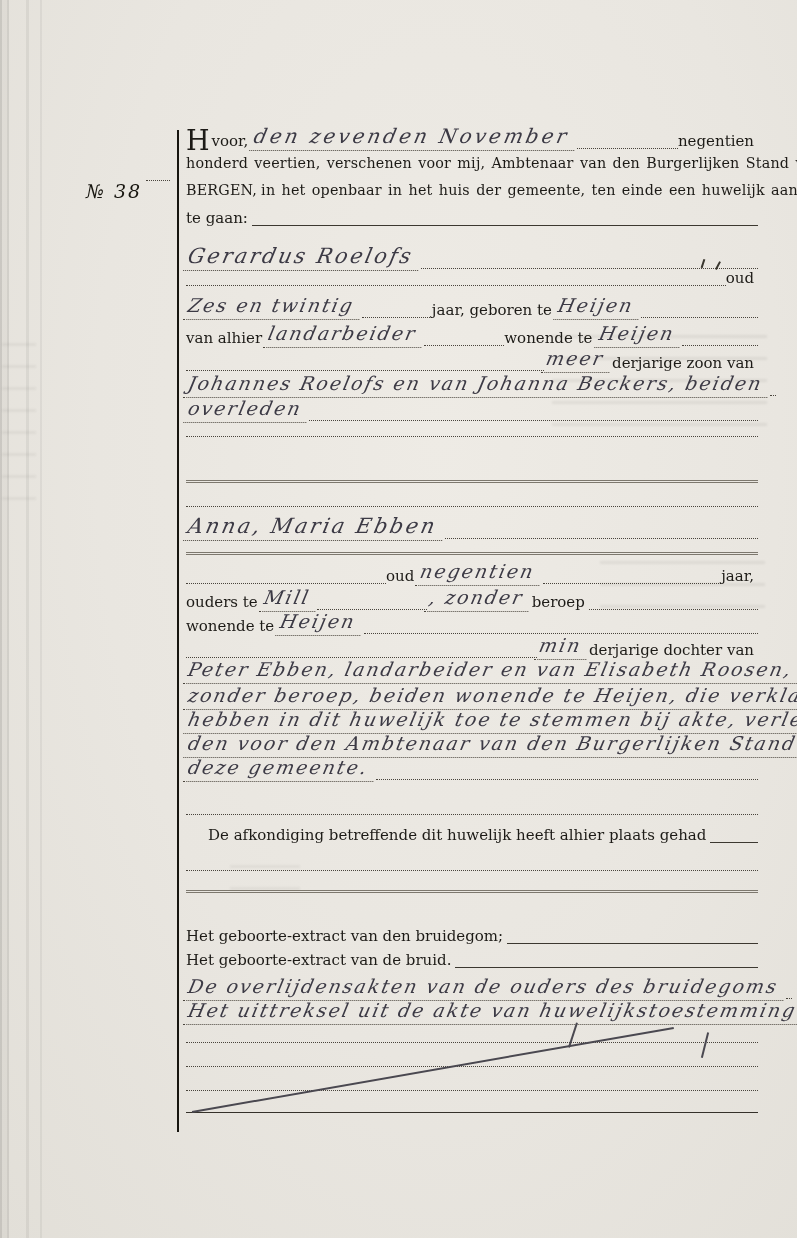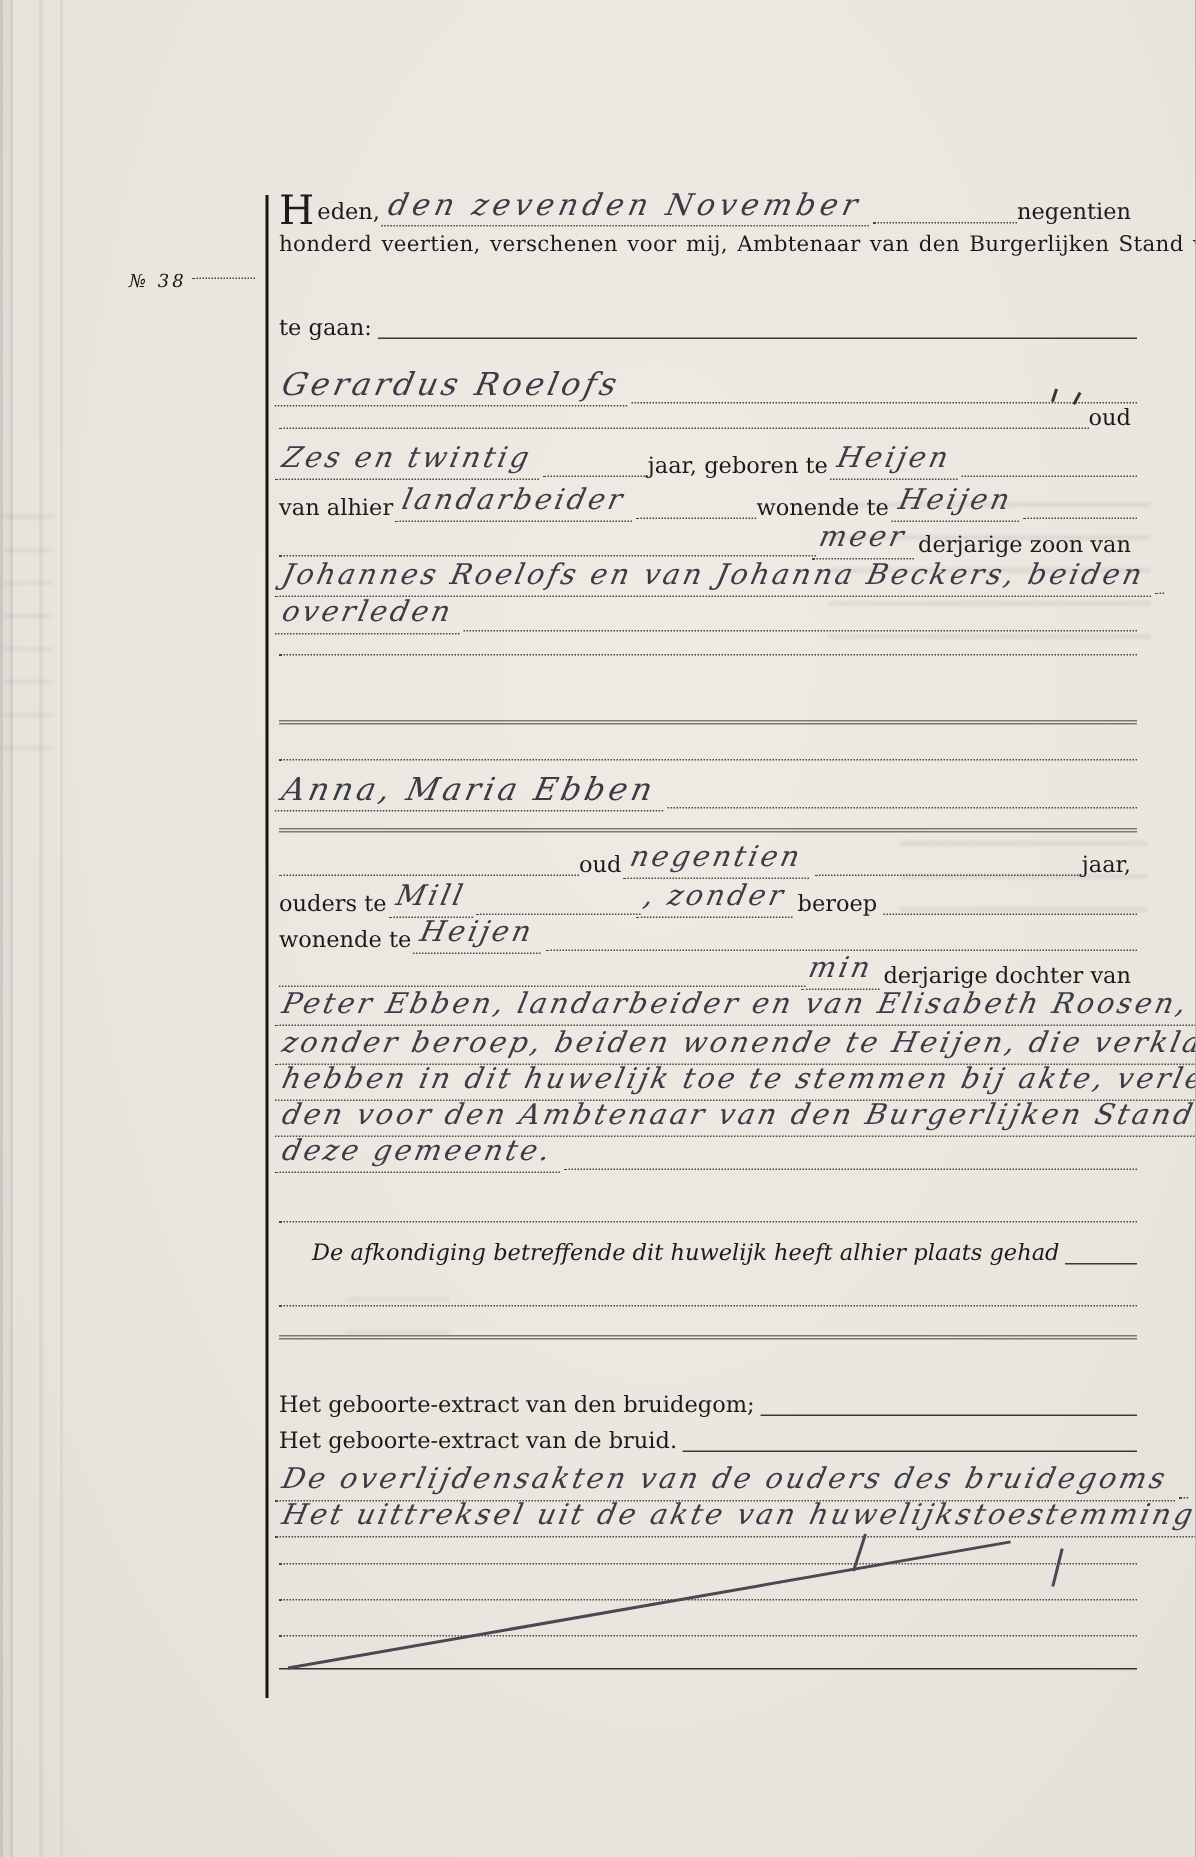--- a/index.html
+++ b/index.html
@@ -13,34 +13,34 @@
   .edge-left{
     position:absolute;left:0;top:0;width:60px;height:100%;pointer-events:none;
     background:linear-gradient(90deg,
       rgba(0,0,0,.12) 0 2px, rgba(0,0,0,.03) 2px 7px,
       rgba(0,0,0,.09) 7px 9px, rgba(0,0,0,0) 9px 26px,
       rgba(0,0,0,.06) 26px 29px, rgba(0,0,0,0) 29px 40px,
       rgba(0,0,0,.05) 40px 42px, rgba(0,0,0,0) 42px 60px);
   }
   .margin-rule{position:absolute;left:177px;top:130px;width:2px;height:1002px;background:#17150f;}
   .margin-no{
-    position:absolute;left:86px;top:180px;font-style:italic;font-size:12px;
-    color:#17150f;letter-spacing:2px;display:flex;align-items:center;width:84px;
+    position:absolute;left:86px;top:180px;font-style:italic;font-size:19px;
+    color:#17150f;letter-spacing:2px;display:flex;align-items:flex-start;width:84px;
   }
   .margin-no .tail{flex:1;border-bottom:1.5px dotted #4a453d;margin-bottom:3px;margin-left:4px;}
   .row{
     position:absolute;left:186px;width:572px;display:flex;align-items:flex-end;
     white-space:nowrap;font-size:15px;line-height:1.25;
   }
   .p{padding:0 4px 1px 0;color:#1d1b17;}
   .p.tight{padding-right:2px;}
   .bigH{font-size:27px;line-height:20px;}
   .caps{letter-spacing:2.5px;}
   .small2{font-size:14.3px;letter-spacing:.2px;word-spacing:1.5px;}
-  .indent{padding-left:22px;font-style:italic;}
+  .indent{padding-left:22px;}
   .fill{flex:1 1 auto;border-bottom:1.5px dotted #49443c;margin-bottom:3px;min-width:6px;height:0;}
   .fill.solid{border-bottom:1.4px solid #3c3830;}
   .fill.dbl{border-bottom:3px double #7d786e;}
   .fill.mix{border-bottom:1.6px solid #35312a;box-shadow:0 -3px 0 -1.5px rgba(60,55,45,.35);}
   .f70{flex:0 0 70px;} .f80{flex:0 0 80px;} .f110{flex:0 0 110px;} .f200{flex:0 0 200px;}
   .hw{
     display:inline-block;font-style:italic;transform:skewX(-12deg);
     font-size:19px;letter-spacing:2px;color:#3c3a45;
     border-bottom:1.5px dotted #49443c;margin-bottom:1px;padding:0 8px 1px 2px;
   }
@@ -74,30 +74,34 @@
   <div class="ghost g4"></div>
 
   <div class="margin-rule"></div>
   <div class="margin-no">
     <span>№ 38</span>
     <span class="tail"></span>
   </div>
 
   <div class="row" style="top:124px">
     <span class="p tight bigH">H</span>
-    <span class="p">eden,</span>
+    <span class="p">voor,</span>
     <span class="hw date">den zevenden November</span>
     <span class="fill"></span>
     <span class="p">negentien</span>
   </div>
 
   <div class="row" style="top:155px">
     <span class="p small2">honderd veertien, verschenen voor mij, Ambtenaar van den Burgerlijken Stand van</span>
   </div>
 
+  <div class="row" style="top:182px">
+    <span class="p small2 caps">BERGEN,</span>
+    <span class="p small2">in het openbaar in het huis der gemeente, ten einde een huwelijk aan</span>
+  </div>
 
   <div class="row" style="top:209px">
     <span class="p">te gaan:</span>
     <span class="fill solid"></span>
   </div>
 
   <div class="row" style="top:243px">
     <span class="hw big">Gerardus Roelofs</span>
     <span class="fill"></span>
   </div>

